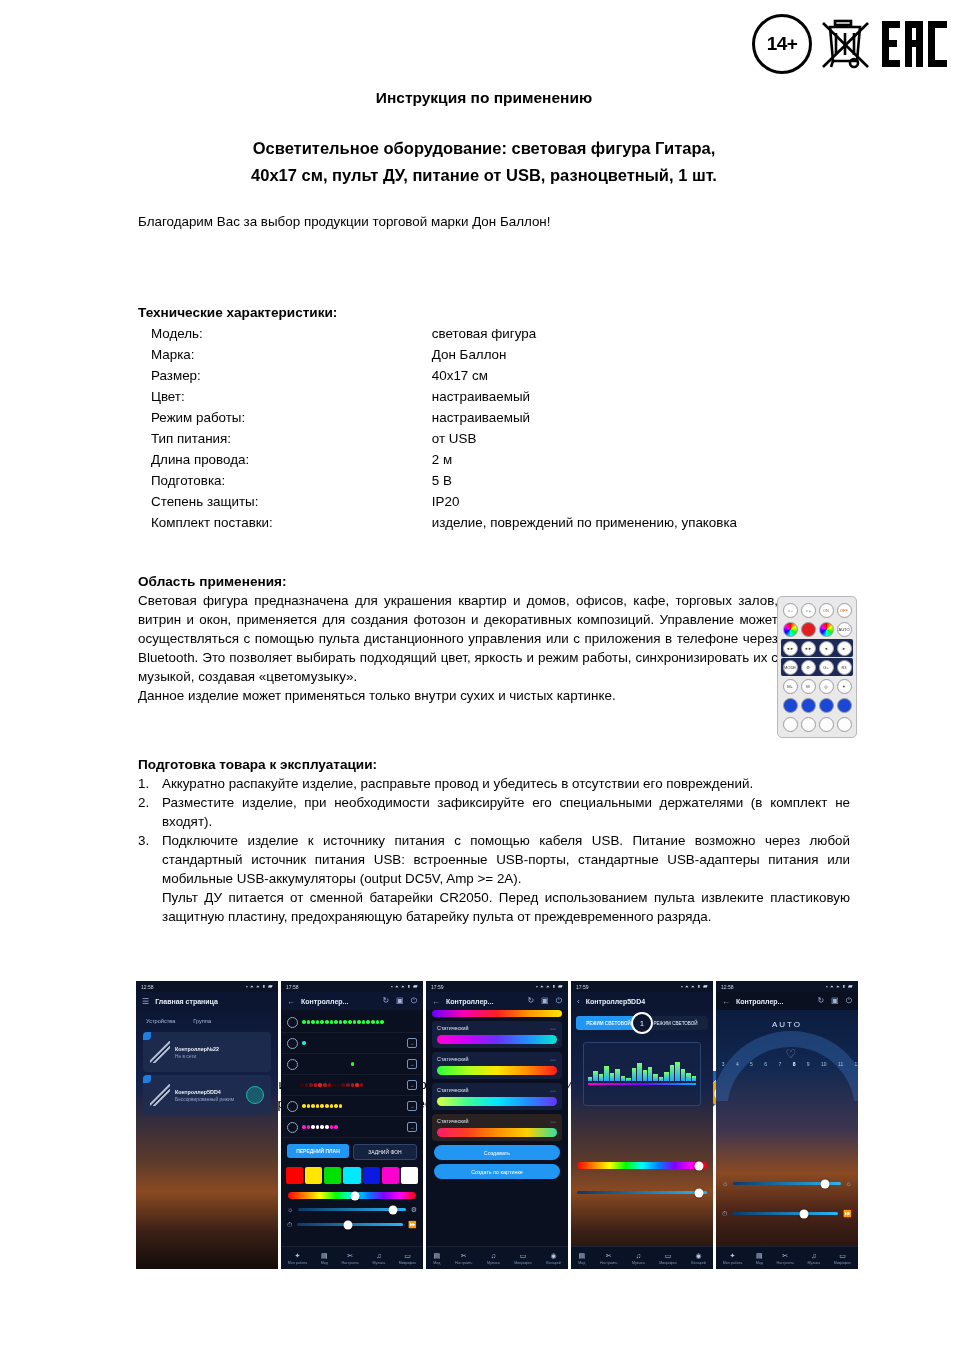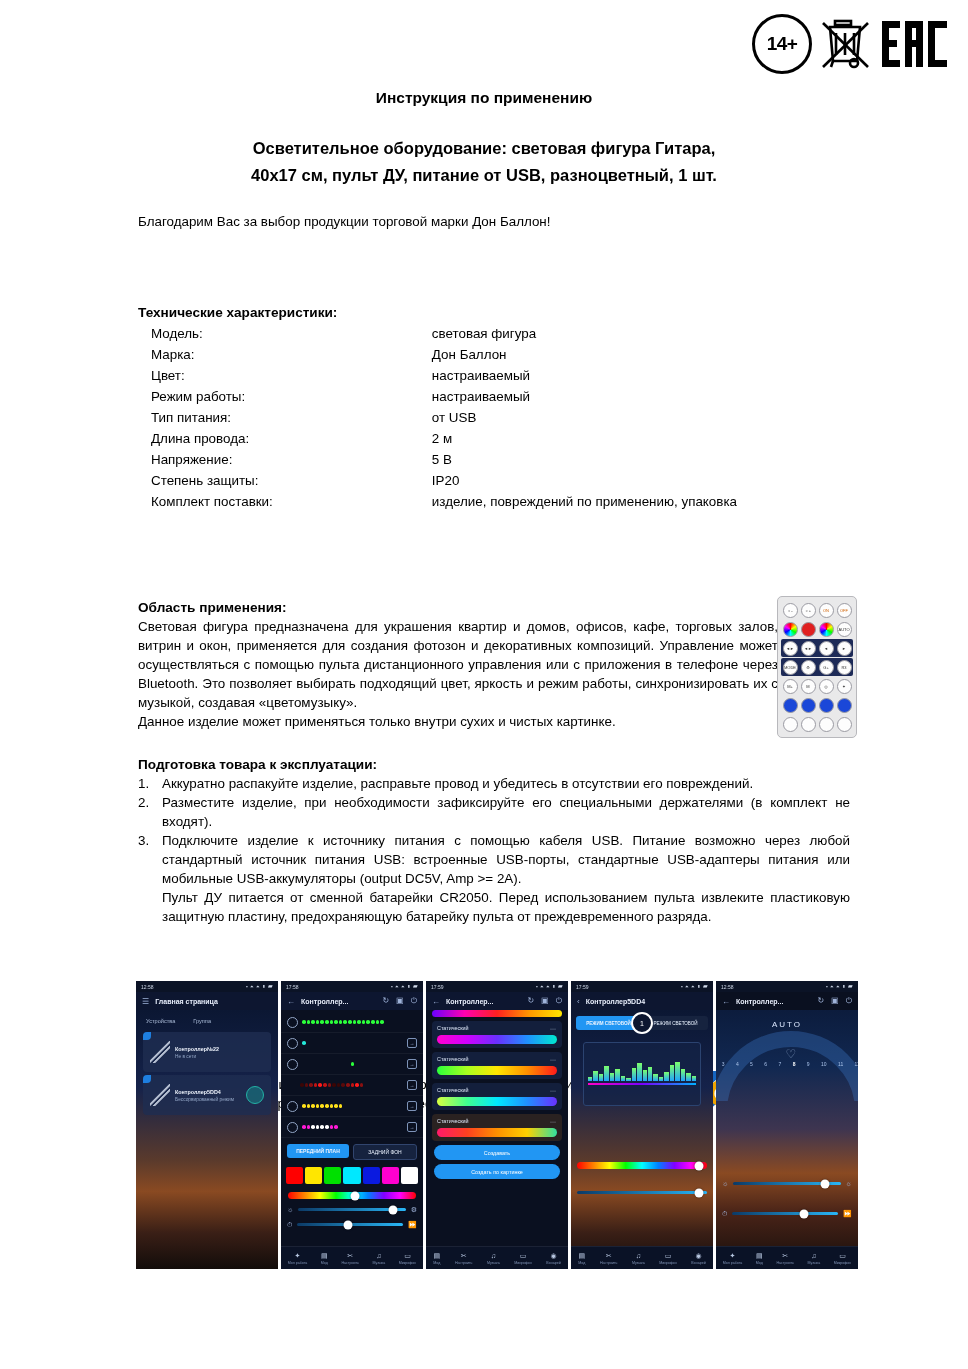--- a/index.html
+++ b/index.html
@@ -446,52 +446,56 @@
       <tbody>
         <tr>
           <td class="spec-label">Модель:</td>
           <td class="spec-value">световая фигура</td>
         </tr>
         <tr>
           <td class="spec-label">Марка:</td>
           <td class="spec-value">Дон Баллон</td>
         </tr>
         <tr>
+          <td class="spec-label">Размер:</td>
+          <td class="spec-value">40x17 см</td>
+        </tr>
+        <tr>
           <td class="spec-label">Цвет:</td>
           <td class="spec-value">настраиваемый</td>
         </tr>
         <tr>
           <td class="spec-label">Режим работы:</td>
           <td class="spec-value">настраиваемый</td>
         </tr>
         <tr>
           <td class="spec-label">Тип питания:</td>
           <td class="spec-value">от USB</td>
         </tr>
         <tr>
           <td class="spec-label">Длина провода:</td>
           <td class="spec-value">2 м</td>
         </tr>
         <tr>
-          <td class="spec-label">Напряжение:</td>
+          <td class="spec-label">Подготовка:</td>
           <td class="spec-value">5 В</td>
         </tr>
         <tr>
           <td class="spec-label">Степень защиты:</td>
           <td class="spec-value">IP20</td>
         </tr>
         <tr>
           <td class="spec-label">Комплект поставки:</td>
           <td class="spec-value">изделие, повреждений по применению, упаковка</td>
         </tr>
       </tbody>
     </table>
   </div>
 
-  <div class="body-col usage-wrap" style="top:598px;">
+  <div class="body-col usage-wrap" style="top:572px;">
     <h3 class="sec">Область применения:</h3>
     <p class="para para-just usage-text">Световая фигура предназначена для украшения квартир и домов, офисов, кафе, торговых залов, витрин и окон, применяется для создания фотозон и декоративных композиций. Управление может осуществляться с помощью пульта дистанционного управления или с приложения в телефоне через Bluetooth. Это позволяет выбирать подходящий цвет, яркость и режим работы, синхронизировать их с музыкой, создавая «цветомузыку».</p>
     <p class="para usage-text">Данное изделие может применяться только внутри сухих и чистых картинке.</p>
   </div>
 
   <div class="remote">
     <div class="remote-inner">
       <div class="rrow">
         <span class="rbtn">☼-</span>
         <span class="rbtn">☼+</span>

